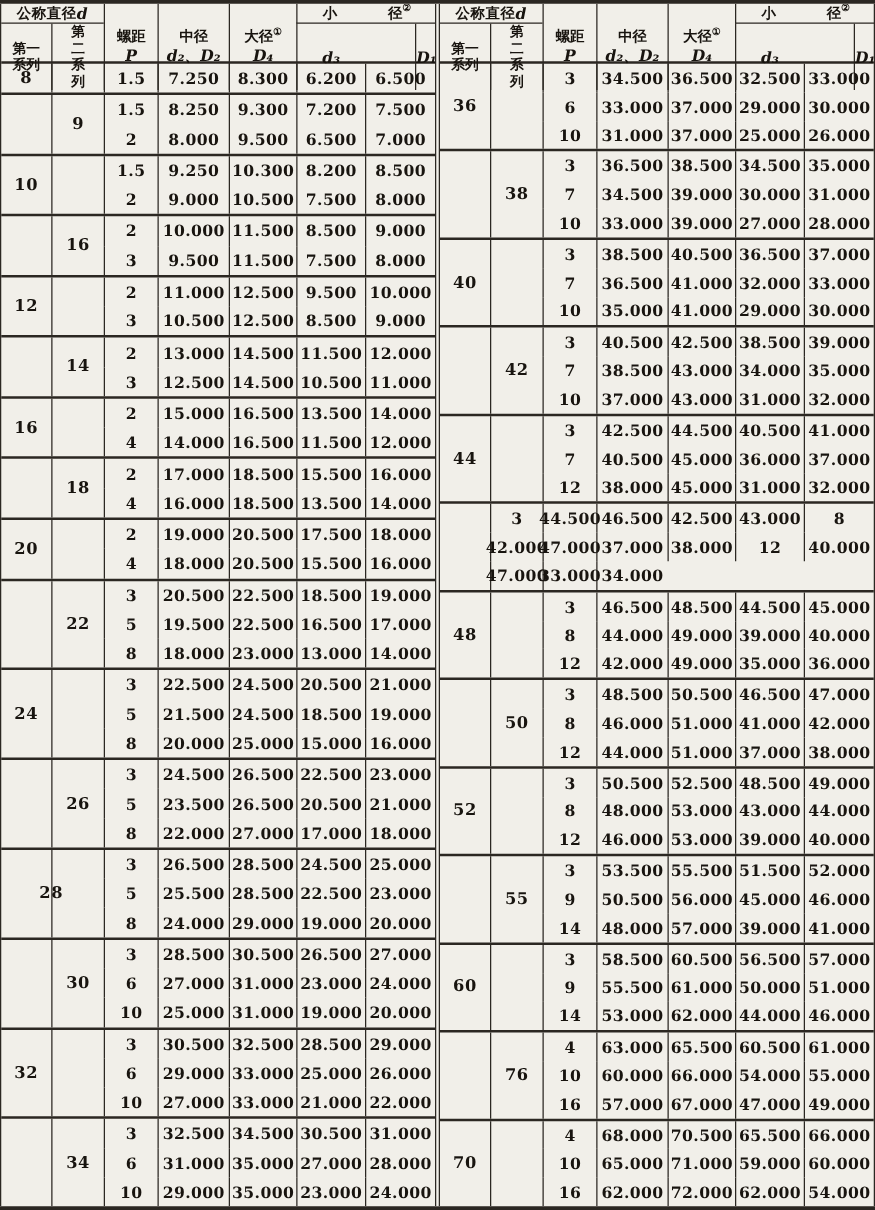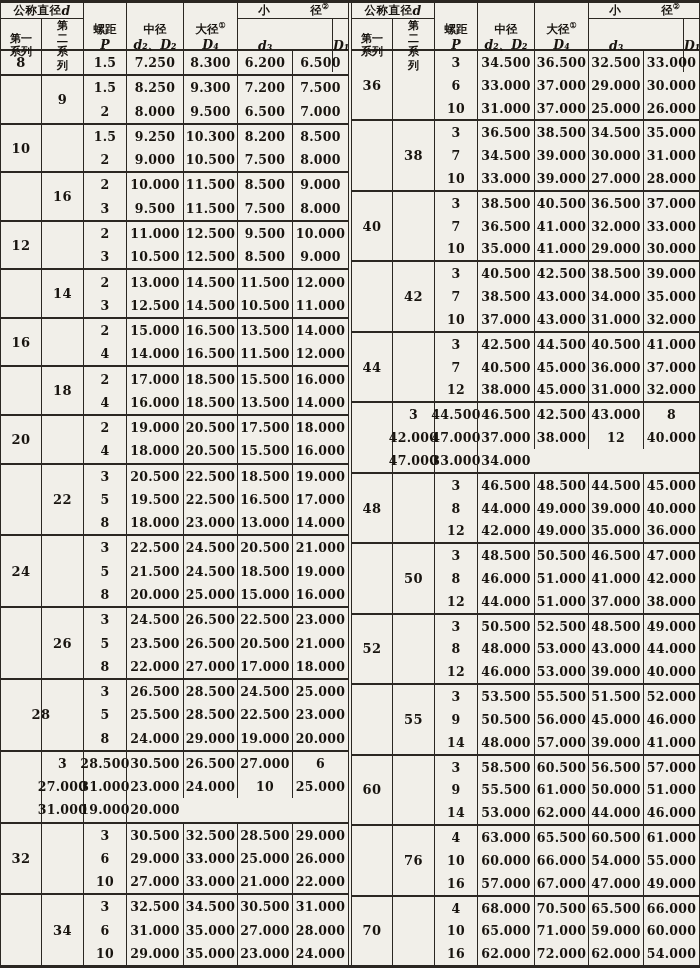--- a/index.html
+++ b/index.html
@@ -296,20 +296,21 @@
           <div class="cell c-d3 num">22.500</div>
           <div class="cell c-d1 num">23.000</div>
           <div class="cell c-p num">8</div>
           <div class="cell c-d2 num">24.000</div>
           <div class="cell c-d4 num">29.000</div>
           <div class="cell c-d3 num">19.000</div>
           <div class="cell c-d1 num">20.000</div>
         </div>
         <div class="group" style="flex-grow: 3;">
           <div class="cell c-s1 dval" style="grid-row: 1 / span 3;"></div>
+          <div class="cell c-s2 dval" style="grid-row: 1 / span 3;">30</div>
           <div class="cell c-p num">3</div>
           <div class="cell c-d2 num">28.500</div>
           <div class="cell c-d4 num">30.500</div>
           <div class="cell c-d3 num">26.500</div>
           <div class="cell c-d1 num">27.000</div>
           <div class="cell c-p num">6</div>
           <div class="cell c-d2 num">27.000</div>
           <div class="cell c-d4 num">31.000</div>
           <div class="cell c-d3 num">23.000</div>
           <div class="cell c-d1 num">24.000</div>

